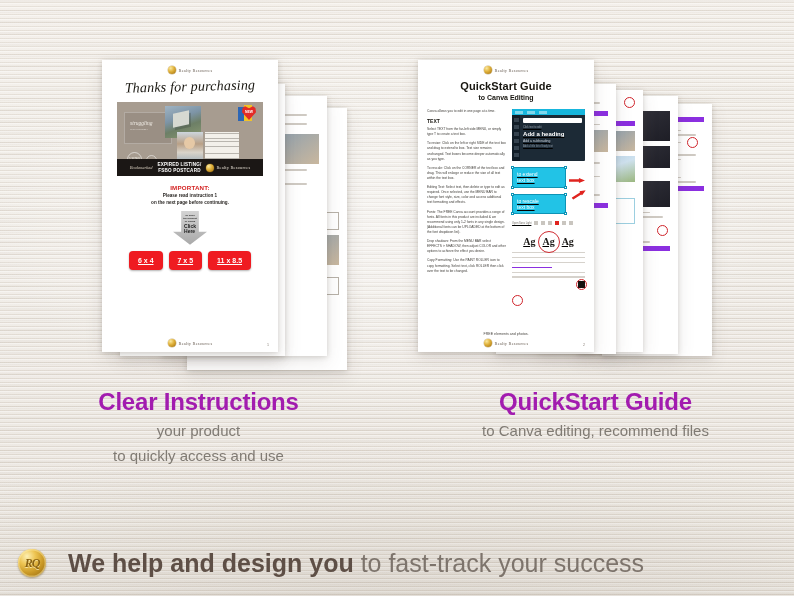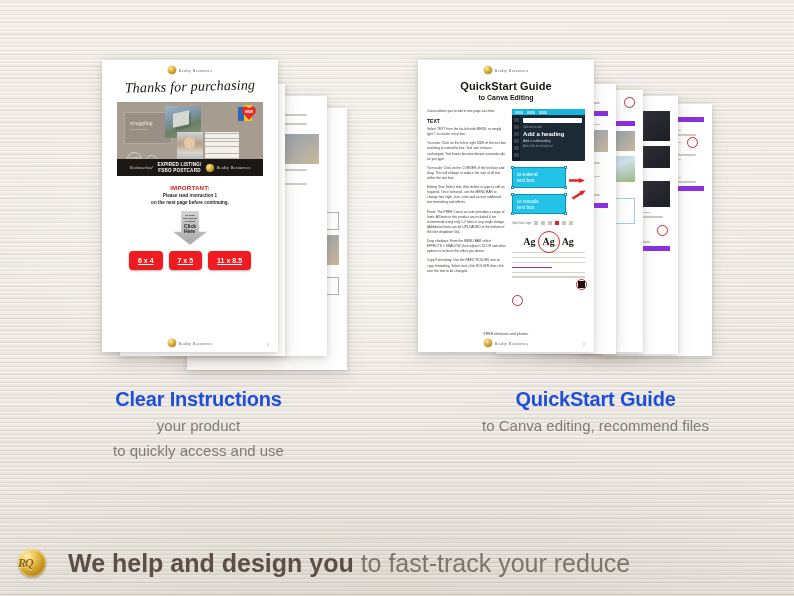--- a/index.html
+++ b/index.html
@@ -183,21 +183,21 @@
   .red-arrow {
     position:absolute; width:12px; height:4px; background:#e0241f;
     clip-path:polygon(0 25%,62% 25%,62% 0,100% 50%,62% 100%,62% 75%,0 75%);
   }
 
   
   .qs-title { text-align:center; font-size:11px; font-weight:bold; color:#17150f; margin-top:6px; letter-spacing:.1px; }
   .qs-sub { text-align:center; font-size:7px; font-weight:bold; color:#17150f; margin-top:2px; }
   .qs-body { display:flex; gap:6px; margin-top:8px; }
   .qs-col-l { width:52%; }
-  .qs-col-r { width:48%; position:relative; }
+  .qs-col-r { width:48%; position:relative;text-decoration:underline; }
   .qs-p { font-size:3.3px; color:#43403c; line-height:1.55; margin-bottom:4px; }
   .qs-h { font-size:5px; font-weight:bold; color:#17150f; margin:1px 0 3px; }
   .canva-panel { background:#1c2a36; height:52px; border-radius:1px; overflow:hidden; position:relative; }
   .cp-top { height:6px; background:#17b6dd; display:flex; gap:4px; padding:1px 3px; }
   .cp-top i { width:8px; height:3px; background:rgba(255,255,255,.45); display:block; margin-top:1px; }
   .cp-rail { position:absolute; left:0; top:6px; bottom:0; width:8px; background:#111c26; }
   .cp-rail i { display:block; width:5px; height:4px; background:#35424e; margin:3px auto; }
   .cp-search { margin:3px 3px 3px 11px; height:5px; background:#fff; border-radius:1px; }
   .cp-lbl { margin-left:11px; font-size:2.6px; color:#9aa6b1; }
   .cp-head { margin:2px 3px 2px 11px; font-size:6px; font-weight:bold; color:#fff; }
@@ -220,34 +220,34 @@
   .mini-rows { margin-top:5px; }
   .mini-rows div { height:1.4px; background:#d6d2cc; margin-bottom:3.5px; }
   .mini-rows .accent { background:#8b2fe0; width:55%; }
   .qs-footnote { position:absolute; left:0; right:0; bottom:16px; text-align:center; font-size:3.6px; color:#4a4742; }
   .blk-sq { width:7px; height:7px; background:#15120f; }
 
   
   .captions { position:absolute; left:0; right:0; top:388px; display:flex; }
   .cap-col { flex:1; text-align:center; }
   .cap-h {
-    font-size:20px; font-weight:bold; color:#1d4ed8; letter-spacing:-.2px;
+    font-size:24px; font-weight:bold; color:#a21caf; letter-spacing:-.2px;
   }
   .cap-l { font-size:15px; color:#807b74; line-height:1.42; margin-top:4px; }
 
   
   .banner {
     position:absolute; left:0; right:0; bottom:0; height:66px;
     display:flex; align-items:center; padding-left:18px; gap:22px;
   }
   .coin-lg {
     width:28px; height:28px; border-radius:50%; flex:none; position:relative;
     background:radial-gradient(circle at 32% 26%, #fdf0b4 0%, #edc452 30%, #cb9a27 58%, #9d7013 88%, #7c560c 100%);
     box-shadow:0 1px 2px rgba(90,65,10,.45), inset 0 0 0 1.4px rgba(255,240,180,.45);
-    display:flex; align-items:center; 
+    display:flex; align-items:center; justify-content:center;
   }
   .coin-lg span {
     font-family:"Liberation Serif", serif; font-style:italic; font-weight:bold;
     font-size:12px; color:#8a6312; text-shadow:0 .5px 0 rgba(255,245,200,.7);
     letter-spacing:-1px;
   }
   .banner-txt { font-size:25px; color:#7d746c; white-space:nowrap; }
   .banner-txt b { color:#5e4f46; font-weight:bold; }
 </style>
 </head>
@@ -607,15 +607,15 @@
     <div class="cap-h">QuickStart Guide</div>
     <div class="cap-l">to Canva editing, recommend files</div>
   </div>
 </div>
 
 <div class="banner">
   <div class="coin-lg">
     <span>RQ</span>
   </div>
   <div class="banner-txt">
-    <b>We help and design you</b><span> to fast-track your reduce</span>
+    <b>We help and design you</b><span> to fast-track your success</span>
   </div>
 </div>
 
 </body></html>

